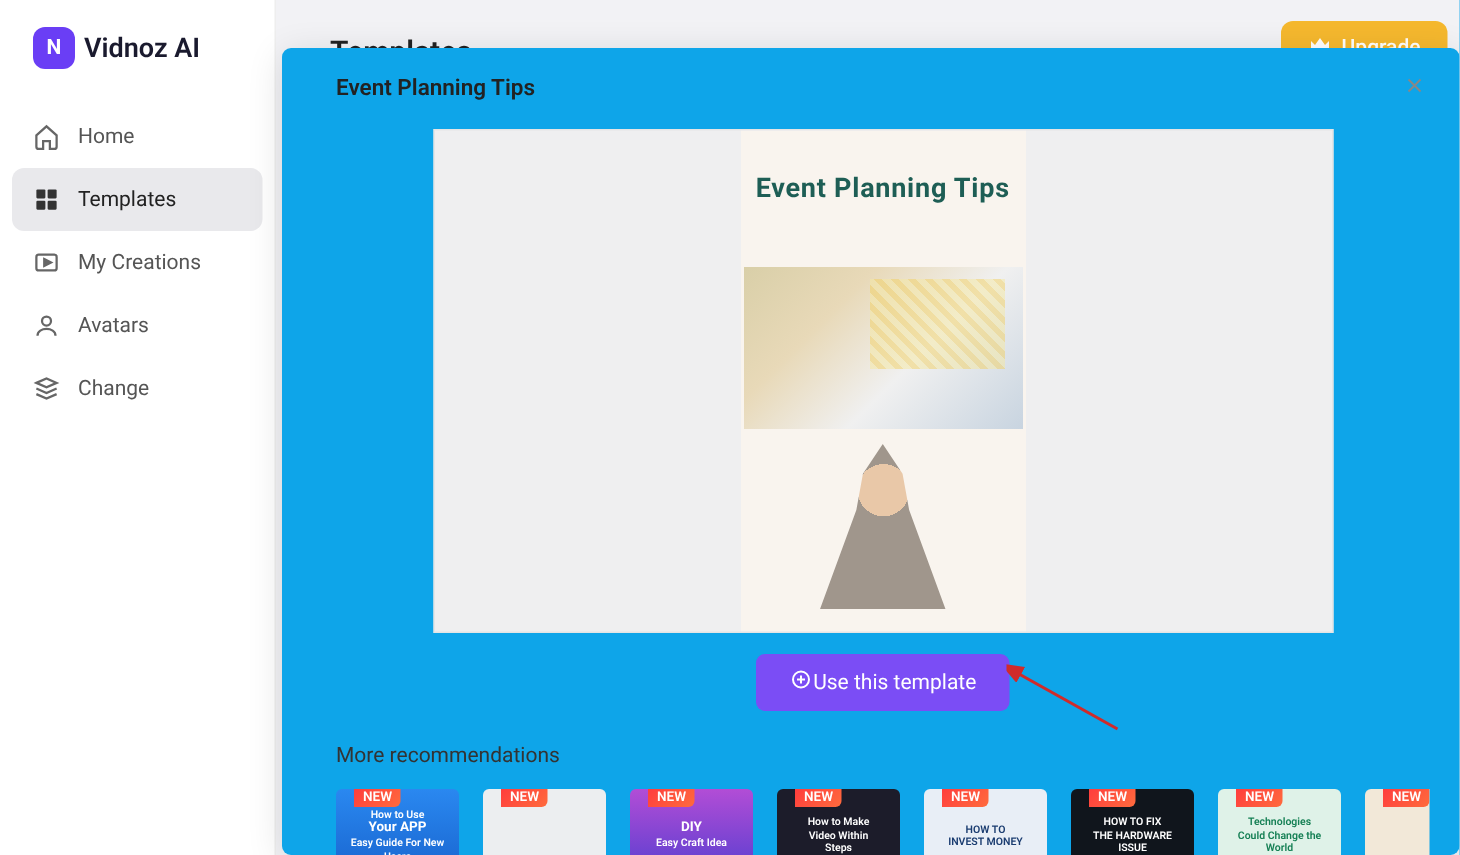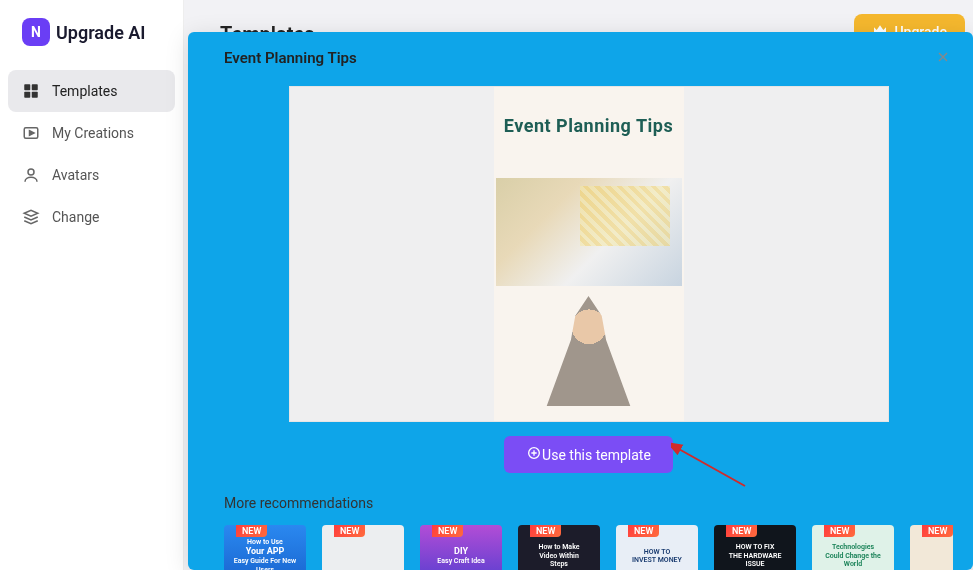--- a/index.html
+++ b/index.html
@@ -207,23 +207,31 @@
       position:absolute; left:184px; top:0; right:0; bottom:0;
       background: rgba(240,240,244,.6);
     }
   </style>
 </head>
 <body>
 
 <aside class="sidebar">
   <div class="logo">
     <div class="logo-icon">N</div>
-    <div class="logo-text">Upgrade AI</div>
+    <div class="logo-text">Vidnoz AI</div>
   </div>
   <nav class="nav">
+    <div class="nav-item">
+      <span class="nav-icon-wrap">
+        <svg width="18" height="18" viewBox="0 0 24 24" fill="none" stroke="#666" stroke-width="2">
+            <path d="M3 11l9-8 9 8v10a2 2 0 0 1-2 2h-4v-7h-6v7H5a2 2 0 0 1-2-2z"></path>
+          </svg>
+      </span>
+      <span>Home</span>
+    </div>
     <div class="nav-item active">
       <span class="nav-icon-wrap">
         <svg width="18" height="18" viewBox="0 0 24 24" fill="#333">
             <rect x="3" y="3" width="8" height="8" rx="1"></rect>
             <rect x="13" y="3" width="8" height="8" rx="1"></rect>
             <rect x="3" y="13" width="8" height="8" rx="1"></rect>
             <rect x="13" y="13" width="8" height="8" rx="1"></rect>
           </svg>
       </span>
       <span>Templates</span>

